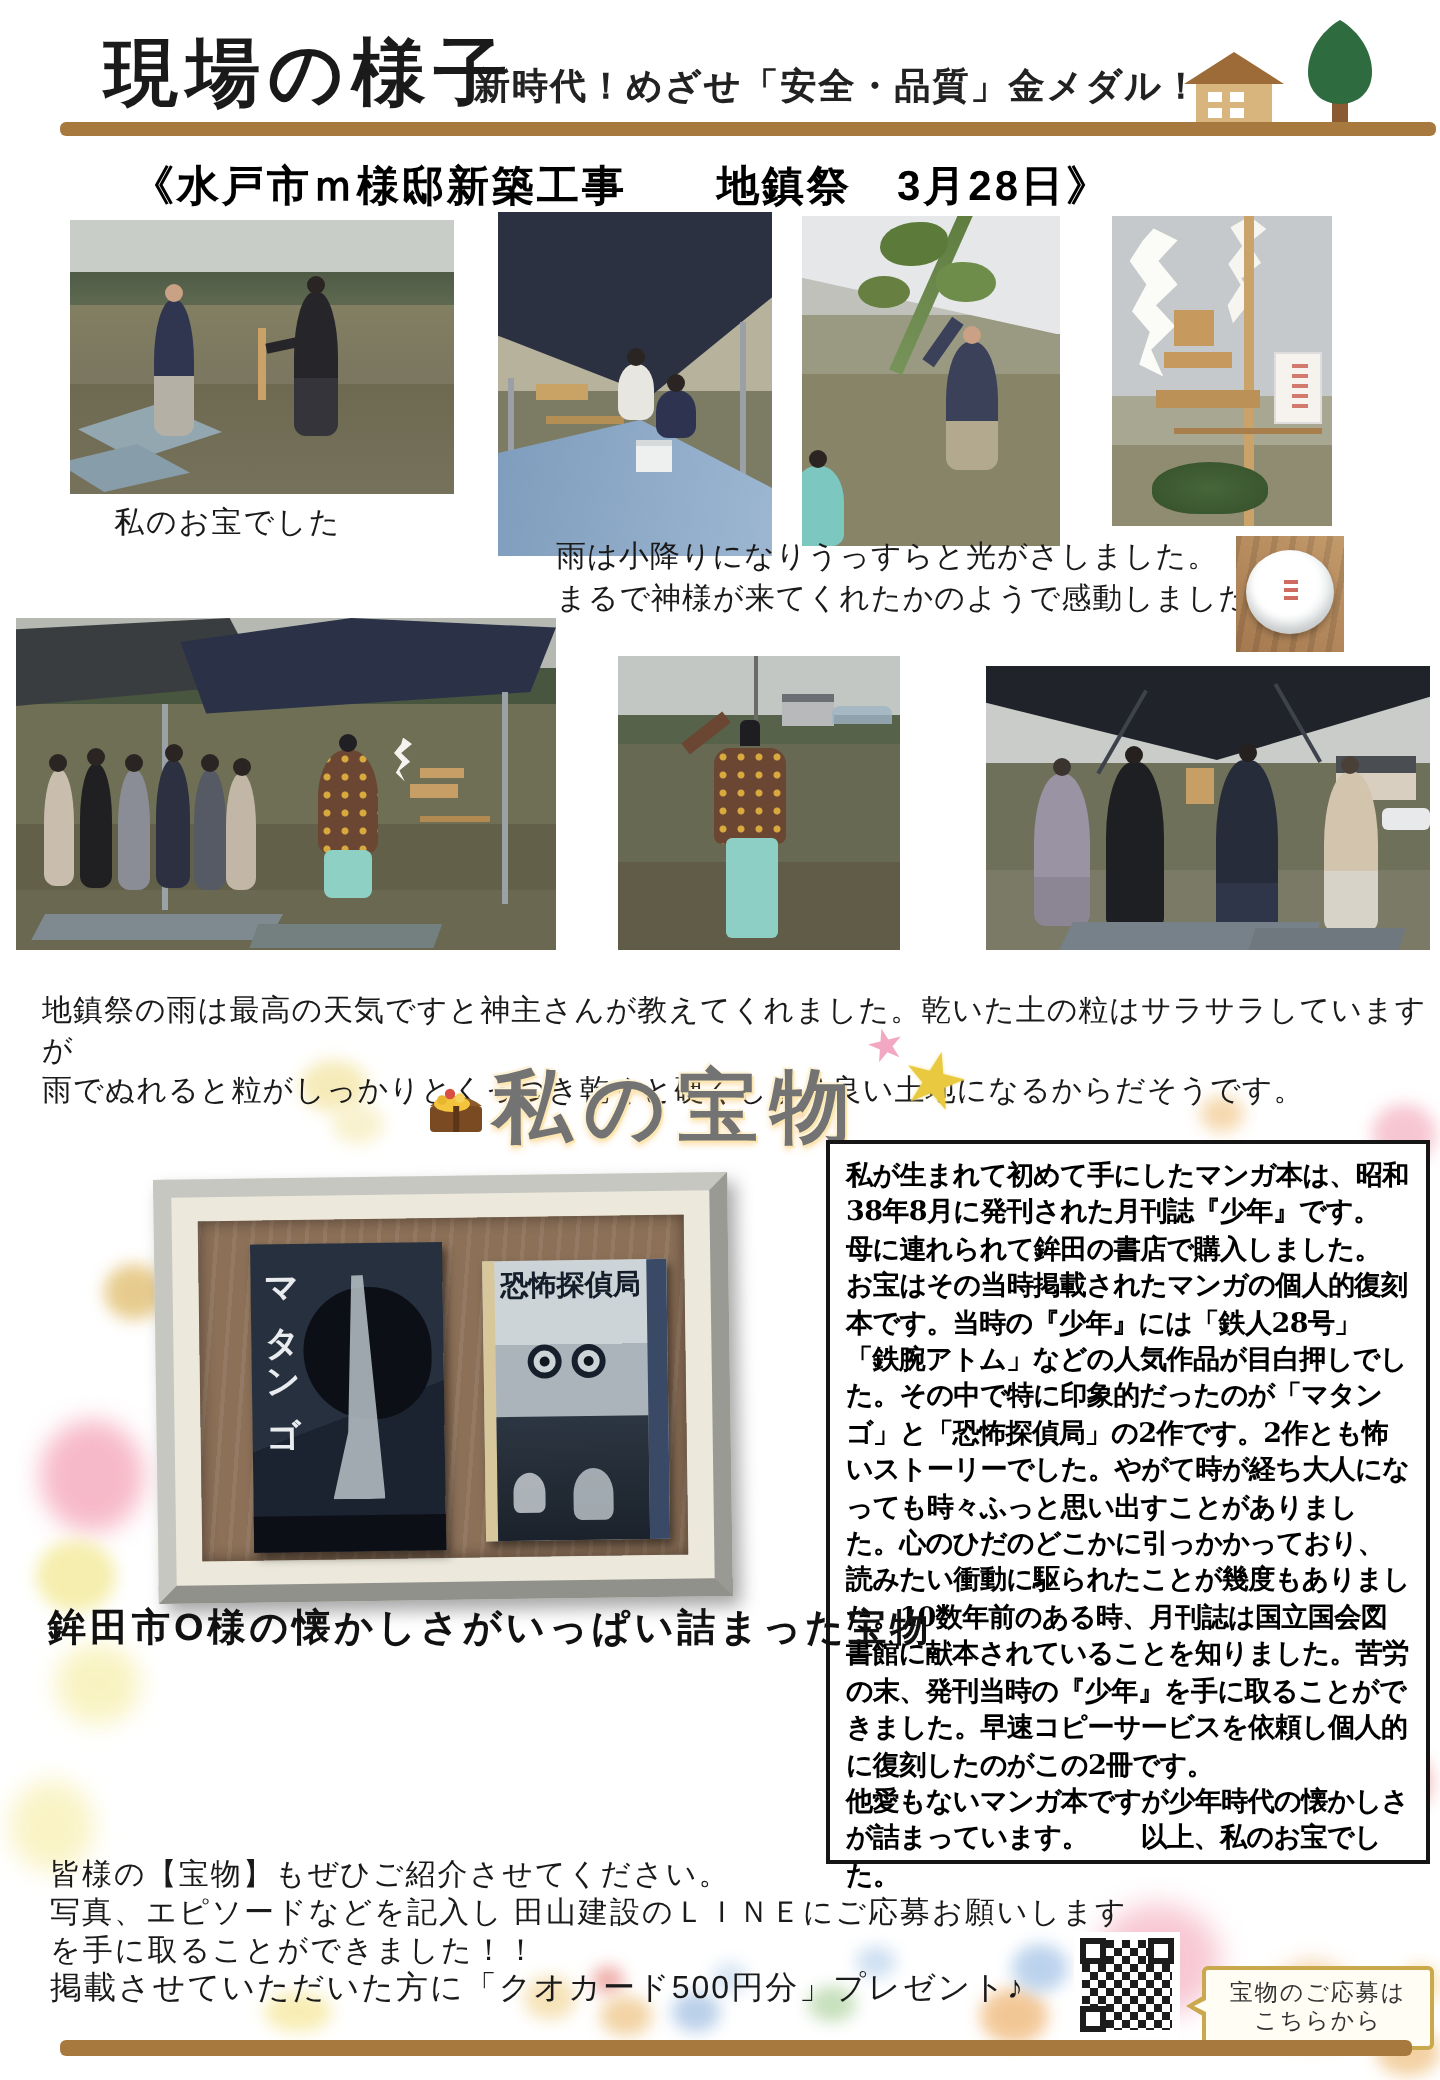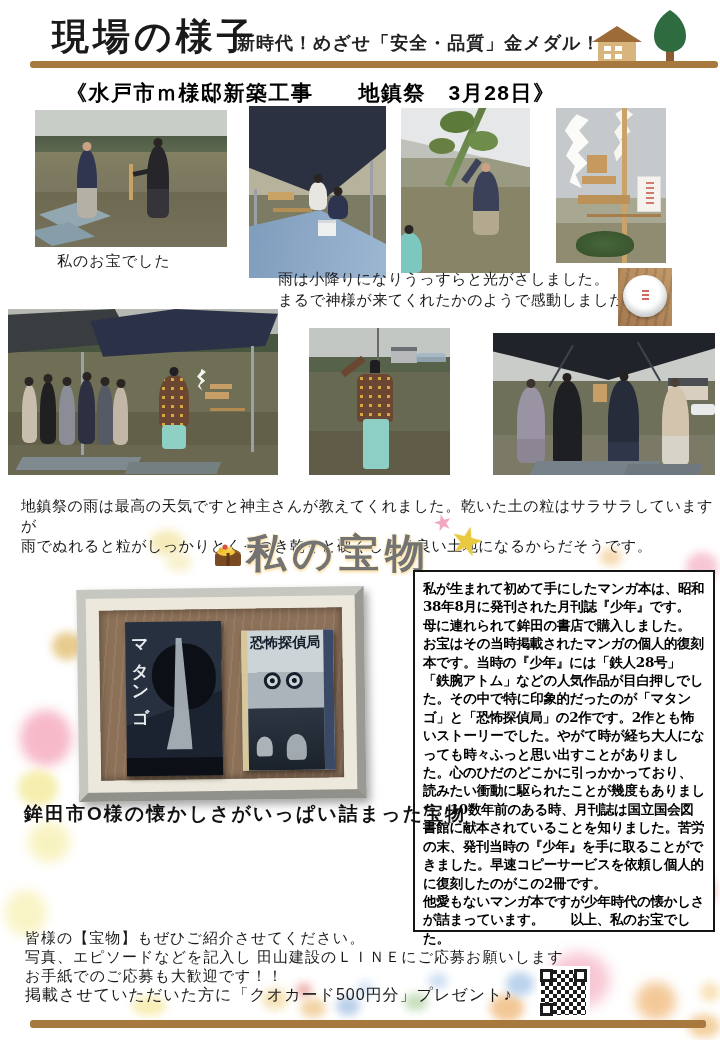--- a/index.html
+++ b/index.html
@@ -254,25 +254,27 @@
   <div class="abs story-box pre">私が生まれて初めて手にしたマンガ本は、昭和38年8月に発刊された月刊誌『少年』です。
 母に連れられて鉾田の書店で購入しました。
 お宝はその当時掲載されたマンガの個人的復刻本です。当時の『少年』には「鉄人28号」「鉄腕アトム」などの人気作品が目白押しでした。その中で特に印象的だったのが「マタンゴ」と「恐怖探偵局」の2作です。2作とも怖いストーリーでした。やがて時が経ち大人になっても時々ふっと思い出すことがありました。心のひだのどこかに引っかかっており、読みたい衝動に駆られたことが幾度もありました。10数年前のある時、月刊誌は国立国会図書館に献本されていることを知りました。苦労の末、発刊当時の『少年』を手に取ることができました。早速コピーサービスを依頼し個人的に復刻したのがこの2冊です。
 他愛もないマンガ本ですが少年時代の懐かしさが詰まっています。　　以上、私のお宝でした。</div>
 
   <div class="abs tr-caption">鉾田市O様の懐かしさがいっぱい詰まった宝物</div>
 
   <div class="abs invite">
     <div>皆様の【宝物】もぜひご紹介させてください。</div>
     <div>写真、エピソードなどを記入し 田山建設のＬＩＮＥにご応募お願いします</div>
-    <div>お手紙でのご応募も大歓迎です！！</div>
+    <div>を手に取ることができました！！</div>
     <div class="bold">掲載させていただいた方に「クオカード500円分」プレゼント♪</div>
   </div>
 
   <div class="abs qr">
     <div class="qr-pat"></div>
     <div class="finder" style="left:3px;top:3px;"></div>
     <div class="finder" style="right:3px;top:3px;"></div>
     <div class="finder" style="left:3px;bottom:3px;"></div>
   </div>
+  <div class="abs callout pre">宝物のご応募は
+こちらから</div>
 
   <div class="abs rule rule-bottom"></div>
 </div>
 
 </body></html>

